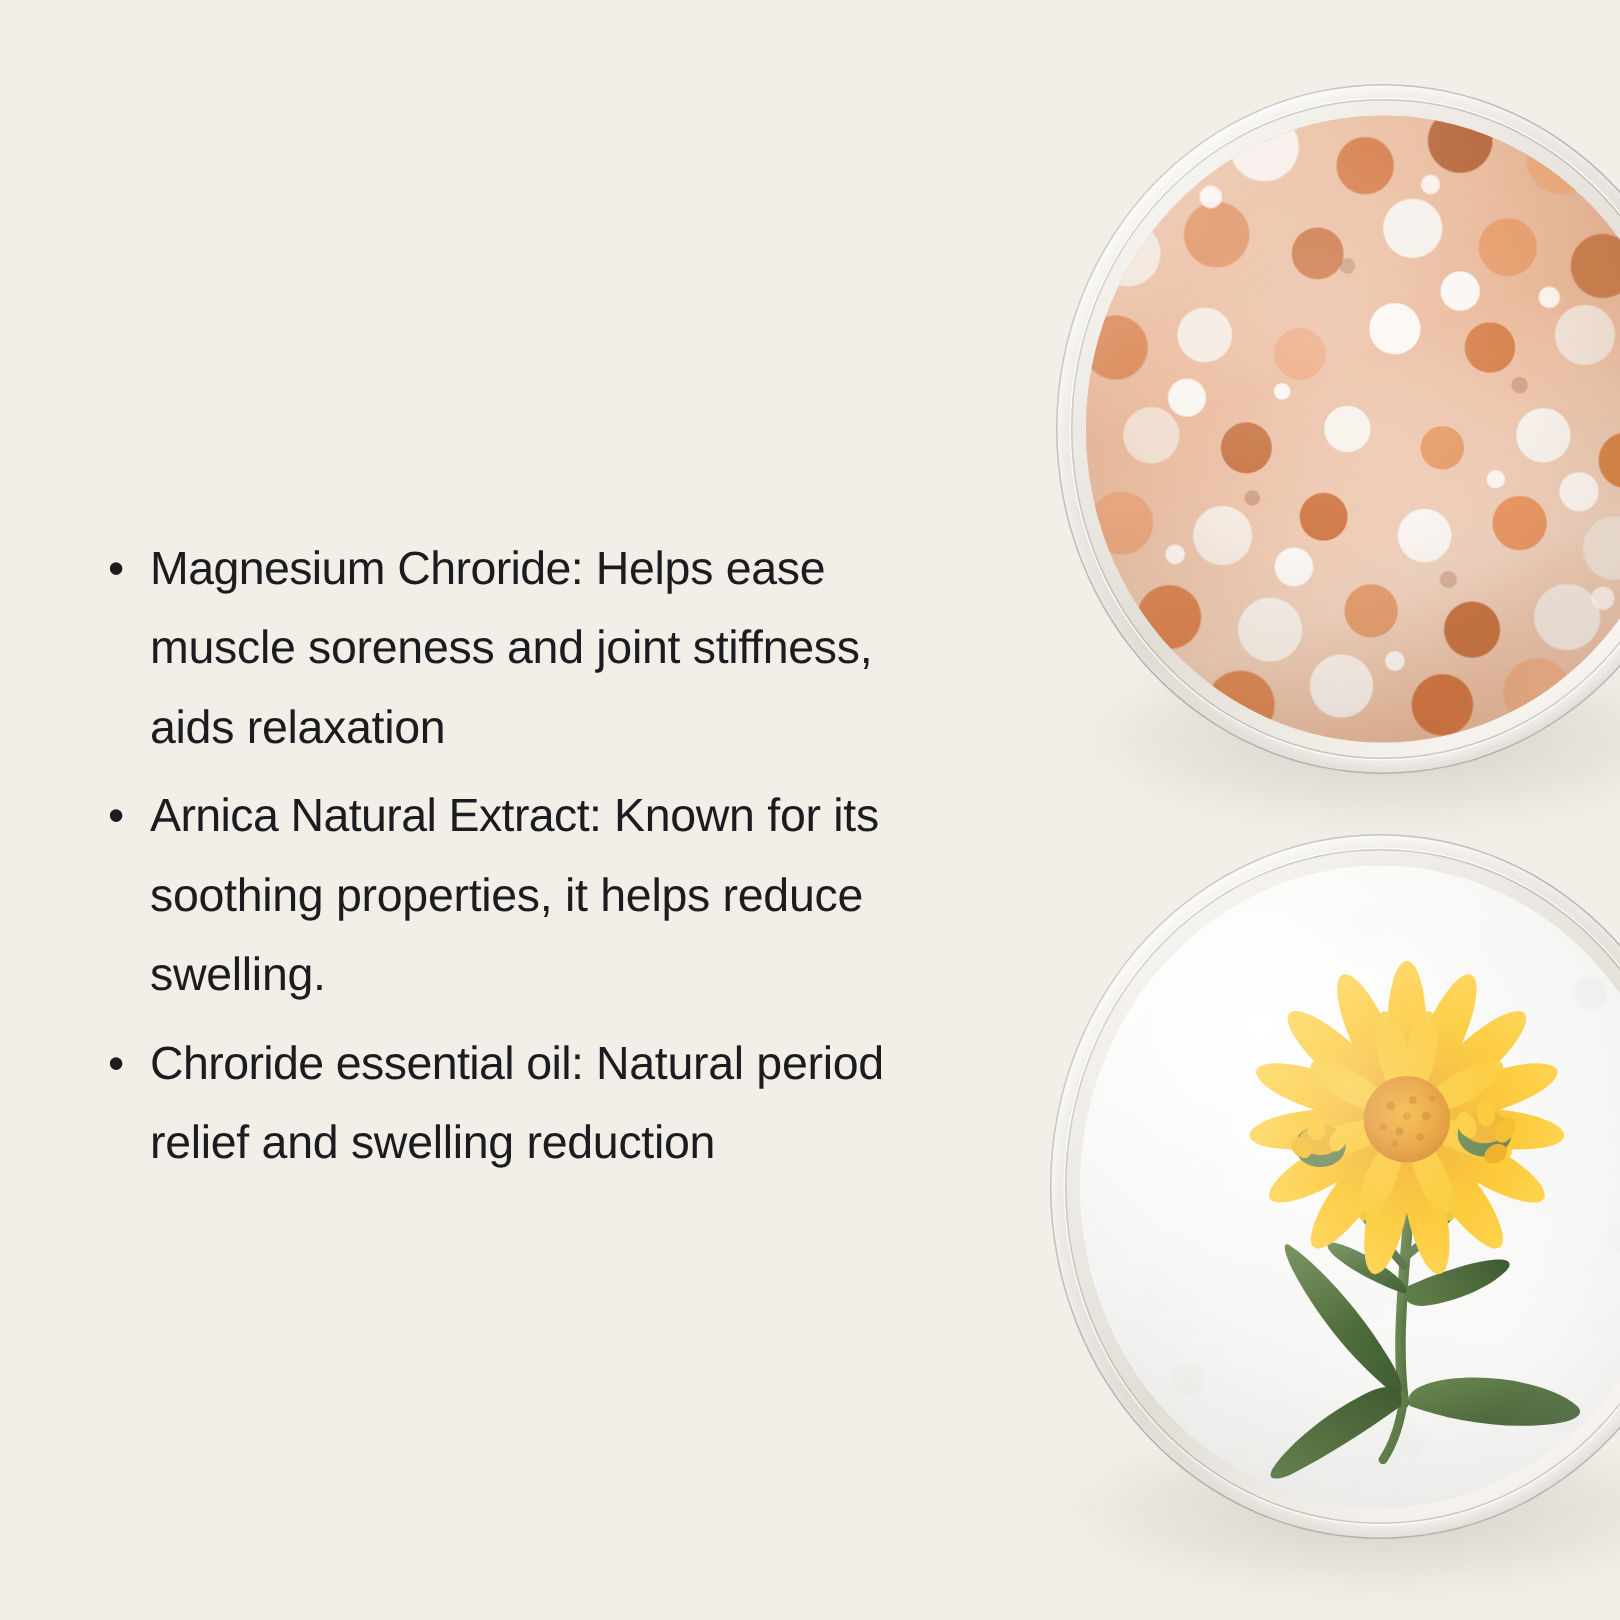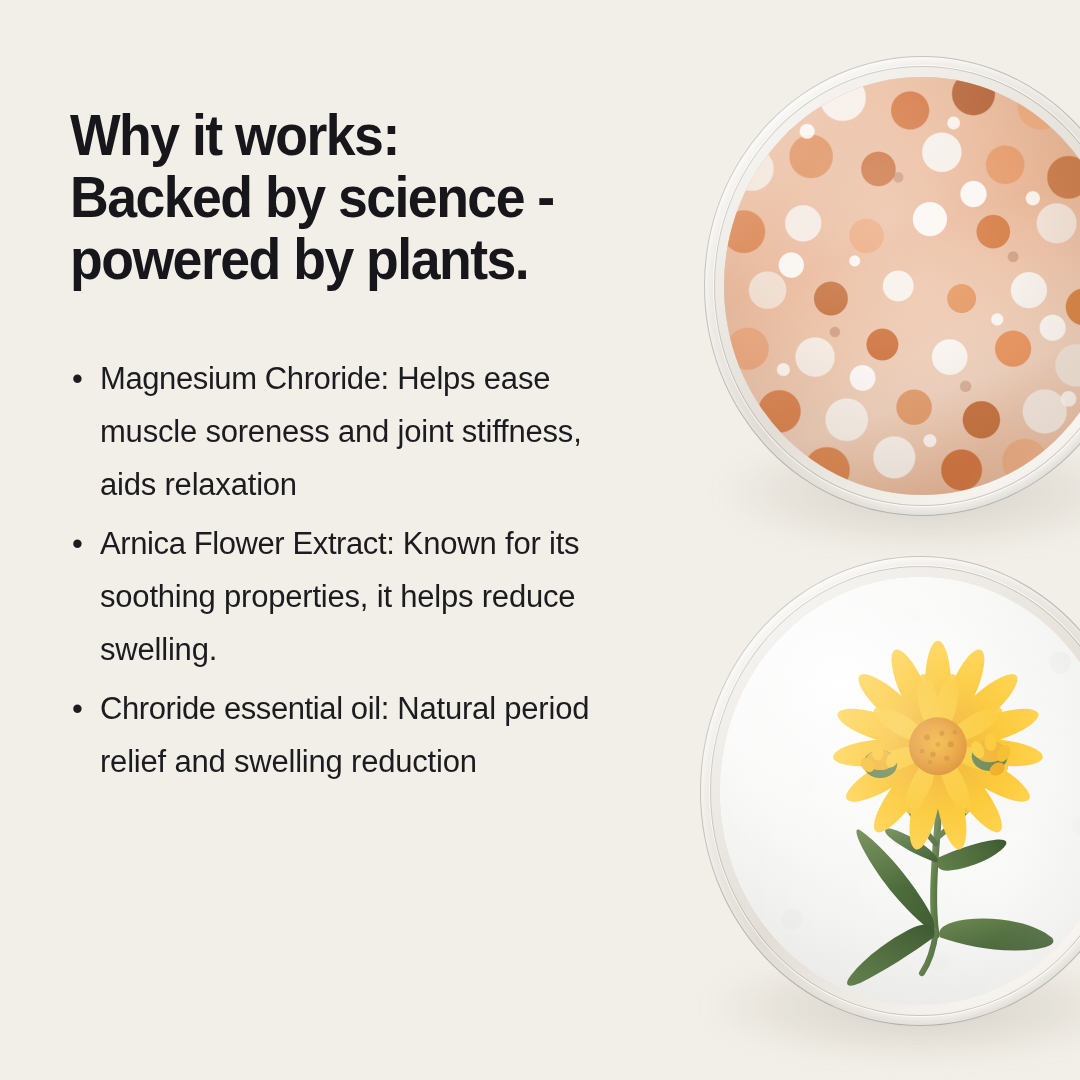--- a/index.html
+++ b/index.html
@@ -197,34 +197,29 @@
     position:absolute;inset:0;border-radius:50%;
     background:radial-gradient(circle at 45% 35%, rgba(255,255,255,0.35) 0%, rgba(255,255,255,0) 45%, rgba(160,158,152,0.13) 85%, rgba(150,148,142,0.24) 100%);
   }
   .flower-svg{position:absolute;left:0;top:0;width:100%;height:100%;}
 </style>
 </head>
 <body>
 
 <div class="canvas">
 
-  <div class="text-col">
-    <h1 class="headline">Why it works:
-Backed by science -
-powered by plants.</h1>
-  </div>
 
   <ul class="bullets">
 
     <li class="bullet">
       <span class="dot">•</span><span class="term">Magnesium Chroride:</span><span class="desc"> Helps ease muscle soreness and joint stiffness, aids relaxation</span>
     </li>
 
     <li class="bullet">
-      <span class="dot">•</span><span class="term">Arnica Flower Extract:</span><span class="desc"> Known for its soothing properties, it helps reduce swelling.</span>
+      <span class="dot">•</span><span class="term">Arnica Natural Extract:</span><span class="desc"> Known for its soothing properties, it helps reduce swelling.</span>
     </li>
 
     <li class="bullet">
       <span class="dot">•</span><span class="term">Chroride essential oil:</span><span class="desc"> Natural period relief and swelling reduction</span>
     </li>
 
   </ul>
 
   <div class="shadow shadow-top"></div>
   <div class="shadow shadow-bot"></div>

